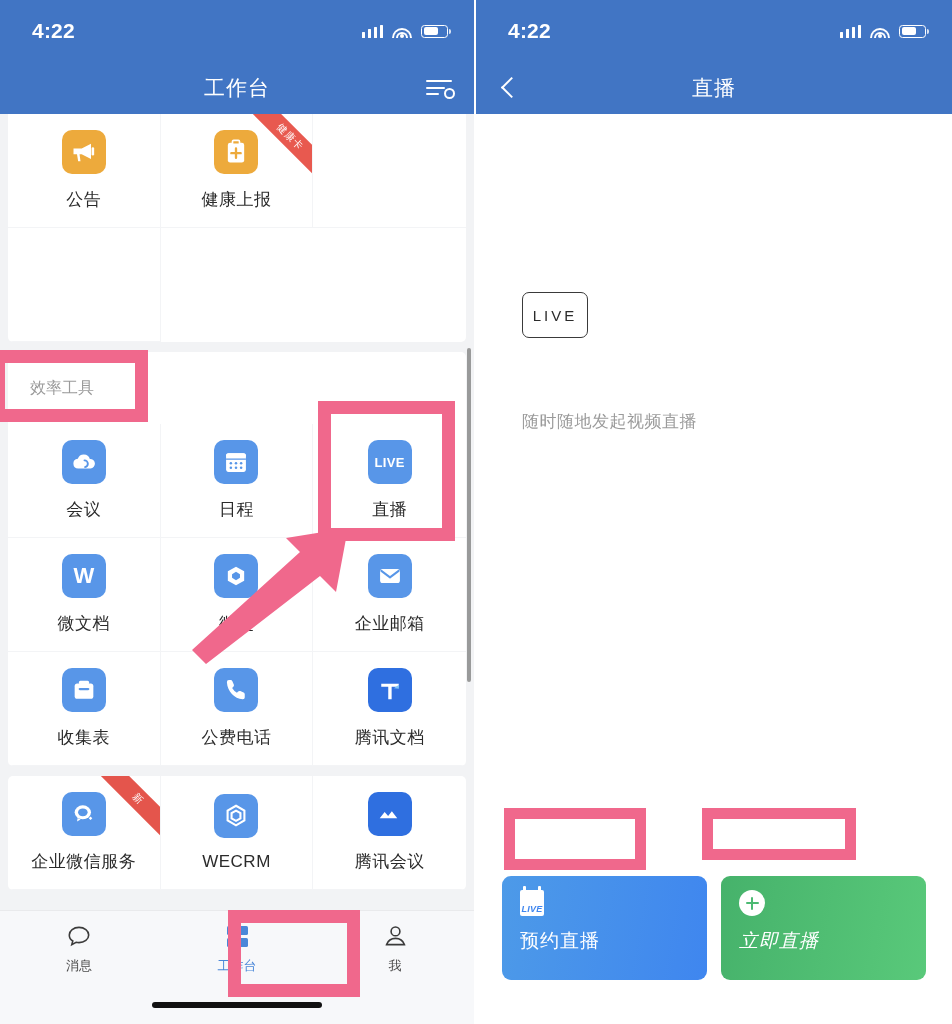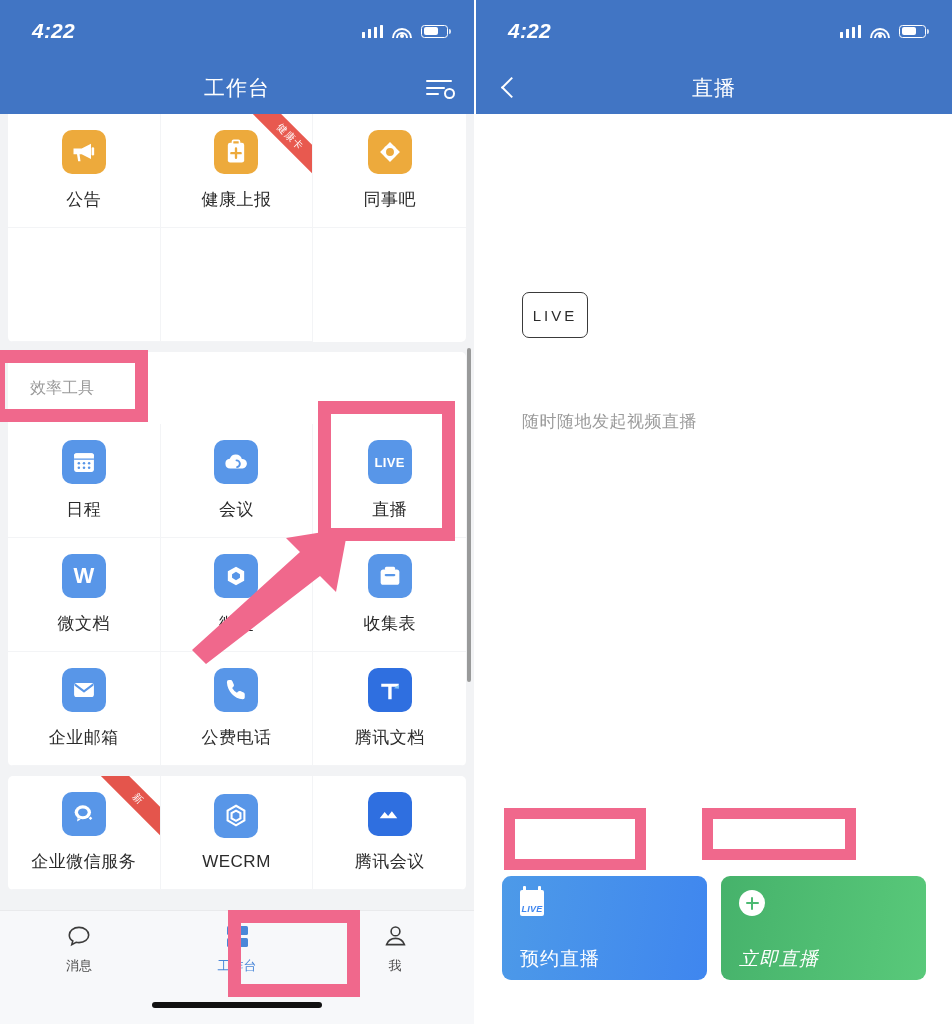--- a/index.html
+++ b/index.html
@@ -12,21 +12,20 @@
   .stage { position: relative; width: 952px; height: 1024px; background:#fff; display:flex; }
 
   .phone { position: relative; width: 476px; height: 1024px; background:#ffffff; overflow:hidden; }
   .phone.left { border-right: 2px solid #ffffff; }
 
   
   .statusbar {
     position:relative; height: 62px; background:#4175c4;
     display:flex; align-items:center; justify-content:space-between;
     padding: 0 26px 0 32px;
-    font-style: italic;
   }
   .st-time { color:#fff; font-size:21px; font-weight:bold; letter-spacing:.2px; }
   .st-right { display:flex; align-items:center; gap:9px; }
   .sig { display:flex; align-items:flex-end; gap:2.5px; height:13px; }
   .sig i { display:block; width:3.5px; background:#fff; border-radius:.5px; }
   .sig i:nth-child(1){height:6px}
   .sig i:nth-child(2){height:8.5px}
   .sig i:nth-child(3){height:11px}
   .sig i:nth-child(4){height:13px}
   .wifi { position:relative; width:20px; height:14px; }
@@ -106,21 +105,21 @@
                 border:1.6px solid #3a3a3a; border-radius:7px; display:flex;
                 align-items:center; justify-content:center; color:#2b2b2b;
                 font-size:15px; letter-spacing:3px; }
   .live-h1 { position:absolute; left:46px; top:252px; font-size:30px; font-weight:bold; color:#1d1d1d; letter-spacing:.5px;}
   .live-sub { position:absolute; left:46px; top:296px; font-size:17px; color:#9b9b9b; letter-spacing:.5px;}
   .live-cards { position:absolute; left:26px; right:26px; top:762px; display:flex; gap:14px; }
   .lcard { flex:1; height:104px; border-radius:9px; position:relative; cursor:pointer; }
   .lcard.blue { background: linear-gradient(100deg,#4d9ae8 0%, #3f86ef 100%); }
   .lcard.green { background: linear-gradient(100deg,#46b26b 0%, #59c97a 100%); font-style: italic; }
   .lcard .lci { position:absolute; left:18px; top:14px; }
-  .lcard .lct { position:absolute; left:18px; bottom:8px; color:#fff; font-size:19px; letter-spacing:1px; }
+  .lcard .lct { position:absolute; left:18px; bottom:26px; color:#fff; font-size:19px; letter-spacing:1px; }
   .plus-ic { width:26px; height:26px; border-radius:50%; background:#fff; display:flex; align-items:center;
              justify-content:center; }
   .plus-ic::before { content:""; position:absolute; width:13px; height:2.6px; background:#4cba73; border-radius:2px;}
   .plus-ic::after { content:""; position:absolute; width:2.6px; height:13px; background:#4cba73; border-radius:2px;}
   .cal-live { width:24px; height:26px; background:#fff; border-radius:2px; position:relative; }
   .cal-live::before { content:""; position:absolute; left:3px; top:-4px; width:3px; height:7px; background:#fff; border-radius:1px;}
   .cal-live::after { content:""; position:absolute; right:3px; top:-4px; width:3px; height:7px; background:#fff; border-radius:1px;}
   .cal-live i { position:absolute; left:0; right:0; bottom:0; height:15px; display:flex; align-items:center;
                 justify-content:center; color:#3f86ef; font-size:9px; font-weight:bold; letter-spacing:.2px; }
 
@@ -185,39 +184,41 @@
                   <rect x="5" y="4" width="14" height="17" rx="2" fill="#fff"></rect>
                   <rect x="9" y="2" width="6" height="3.4" rx="1" fill="#edaa3c" stroke="#fff" stroke-width="1.4"></rect>
                   <path d="M12 9v8M8 13h8" stroke="#edaa3c" stroke-width="2" stroke-linecap="round"></path>
                 </svg>
             </div>
             <div class="lbl">健康上报</div>
             <div class="ribbon">
               <span>健康卡</span>
             </div>
           </div>
-          <div class="cell">
-            <div class="ic" style="background:#edaa3c;">
-              <svg class="icon-svg" viewBox="0 0 24 24" fill="#fff">
-                  <path d="M12 3.5l3.2 3.2a7 7 0 0 1 2.1 2.1L20.5 12l-3.2 3.2a7 7 0 0 1-2.1 2.1L12 20.5l-3.2-3.2a7 7 0 0 1-2.1-2.1L3.5 12l3.2-3.2a7 7 0 0 1 2.1-2.1L12 3.5zm0 5.1a3.4 3.4 0 1 0 0 6.8 3.4 3.4 0 0 0 0-6.8z"></path>
-                </svg>
-            </div>
-            <div class="lbl">同事吧</div>
-          </div>
 
           <div class="cell empty"></div>
           <div class="cell empty"></div>
         </div>
       </div>
 
       <div class="gap"></div>
 
       <div class="section-head">效率工具</div>
       <div class="card" style="border-radius:0 0 5px 5px;">
         <div class="grid">
+
+          <div class="cell">
+            <div class="ic" style="background:#5896e8;">
+              <svg class="icon-svg" viewBox="0 0 24 24" fill="#fff">
+                  <path d="M7 17.5a4.2 4.2 0 0 1-.3-8.38A5.4 5.4 0 0 1 17 9.4a3.9 3.9 0 0 1 .6 8.1H7z"></path>
+                  <path d="M12.4 10.6c1.6 0 2.9 1.3 2.9 2.9 0 1.4-1 2.6-2.4 2.85" stroke="#5896e8" stroke-width="1.6" fill="none" stroke-linecap="round"></path>
+                </svg>
+            </div>
+            <div class="lbl">会议</div>
+          </div>
 
           <div class="cell">
             <div class="ic" style="background:#5896e8;">
               <svg class="icon-svg" viewBox="0 0 24 24">
                   <rect x="3.5" y="4.5" width="17" height="16" rx="2.2" fill="#fff"></rect>
                   <rect x="3.5" y="4.5" width="17" height="4" rx="2.2" fill="#fff"></rect>
                   <line x1="3.5" y1="9.5" x2="20.5" y2="9.5" stroke="#5896e8" stroke-width="1.2"></line>
                   <g fill="#5896e8">
                     <circle cx="7.6" cy="13" r="1.1"></circle>
                     <circle cx="12" cy="13" r="1.1"></circle>
@@ -226,71 +227,61 @@
                     <circle cx="12" cy="17" r="1.1"></circle>
                     <circle cx="16.4" cy="17" r="1.1"></circle>
                   </g>
                 </svg>
             </div>
             <div class="lbl">日程</div>
           </div>
 
           <div class="cell">
             <div class="ic" style="background:#5896e8;">
-              <svg class="icon-svg" viewBox="0 0 24 24" fill="#fff">
-                  <path d="M7 17.5a4.2 4.2 0 0 1-.3-8.38A5.4 5.4 0 0 1 17 9.4a3.9 3.9 0 0 1 .6 8.1H7z"></path>
-                  <path d="M12.4 10.6c1.6 0 2.9 1.3 2.9 2.9 0 1.4-1 2.6-2.4 2.85" stroke="#5896e8" stroke-width="1.6" fill="none" stroke-linecap="round"></path>
-                </svg>
-            </div>
-            <div class="lbl">会议</div>
-          </div>
-
-          <div class="cell">
-            <div class="ic" style="background:#5896e8;">
               <span class="ic-live-text">LIVE</span>
             </div>
             <div class="lbl">直播</div>
           </div>
 
           <div class="cell">
             <div class="ic" style="background:#5896e8;">
               <span class="ic-w">W</span>
             </div>
             <div class="lbl">微文档</div>
           </div>
 
           <div class="cell">
             <div class="ic" style="background:#5896e8;">
               <svg class="icon-svg" viewBox="0 0 24 24" fill="none">
                   <path d="M12 4l7 4v8l-7 4-7-4V8l7-4z" fill="#fff"></path>
                   <path d="M12 8.4l3.4 2v3.2l-3.4 2-3.4-2v-3.2l3.4-2z" fill="#5896e8"></path>
                 </svg>
             </div>
             <div class="lbl">微盘</div>
+          </div>
+
+          <div class="cell">
+            <div class="ic" style="background:#5896e8;">
+              <svg class="icon-svg" viewBox="0 0 24 24">
+                  <rect x="3.5" y="6" width="17" height="12" rx="2.2" fill="#fff"></rect>
+                  <path d="M4.6 7.6L12 13.2l7.4-5.6" stroke="#5896e8" stroke-width="1.7" fill="none" stroke-linecap="round" stroke-linejoin="round"></path>
+                </svg>
+            </div>
+            <div class="lbl">企业邮箱</div>
           </div>
 
           <div class="cell">
             <div class="ic" style="background:#5896e8;">
               <svg class="icon-svg" viewBox="0 0 24 24">
                   <rect x="4" y="6.5" width="16" height="13" rx="2.2" fill="#fff"></rect>
                   <rect x="7.6" y="4" width="8.8" height="3" rx="1.3" fill="#fff"></rect>
                   <rect x="7.4" y="10.2" width="9.2" height="2" rx="1" fill="#5896e8"></rect>
                 </svg>
             </div>
             <div class="lbl">收集表</div>
-          </div>
-
-          <div class="cell">
-            <div class="ic" style="background:#5896e8;">
-              <svg class="icon-svg" viewBox="0 0 24 24">
-                  <rect x="3.5" y="6" width="17" height="12" rx="2.2" fill="#fff"></rect>
-                  <path d="M4.6 7.6L12 13.2l7.4-5.6" stroke="#5896e8" stroke-width="1.7" fill="none" stroke-linecap="round" stroke-linejoin="round"></path>
-                </svg>
-            </div>
-            <div class="lbl">企业邮箱</div>
           </div>
 
           <div class="cell">
             <div class="ic" style="background:#5896e8;">
               <svg class="icon-svg" viewBox="0 0 24 24" fill="#fff">
                   <path d="M7.4 3.5c.7 0 1.2.4 1.5 1l1.2 2.8c.3.7.1 1.4-.4 1.9l-1 1a11 11 0 0 0 4.1 4.1l1-1c.5-.5 1.2-.7 1.9-.4l2.8 1.2c.6.3 1 .8 1 1.5v2.6c0 1-.8 1.8-1.8 1.7C10.6 19.3 4.7 13.4 4.2 5.3A1.7 1.7 0 0 1 5.9 3.5h1.5z"></path>
                 </svg>
             </div>
             <div class="lbl">公费电话</div>
           </div>

